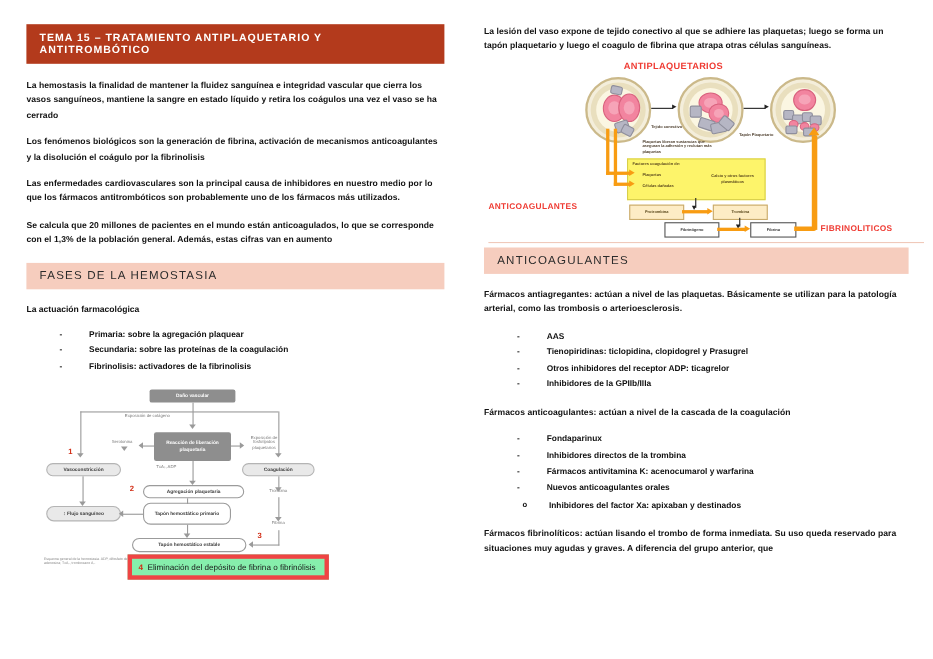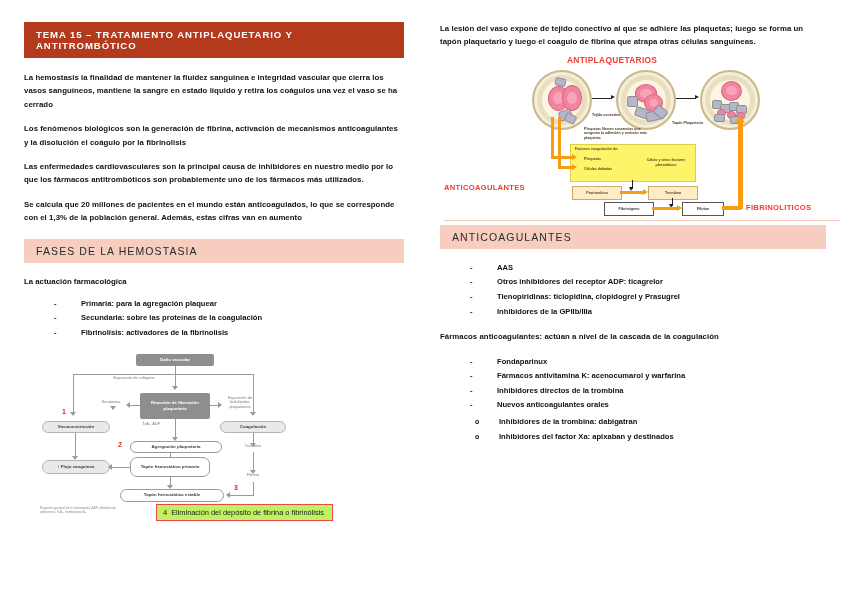--- a/index.html
+++ b/index.html
@@ -183,27 +183,26 @@
   }
   .fcaption {
     position: absolute;
     font-size: 3.2px;
     color: #8a8a8a;
     line-height: 1.45;
     width: 80px;
   }
   .fbanner {
     position: absolute;
-    border: 1px solid #ef4444;
-    background: #bef264;
+    border: 4px solid #ef4444;
+    background: #86efac;
     font-size: 7.4px;
     color: #1a1a1a;
     padding: 3px 8px 3px 6px;
     white-space: nowrap;
-    margin-left: 40px;
   }
   .fbanner .bnum { color: #d22b13; font-weight: bold; margin-right: 4px; }
 
   
   .bio-wrap {
     position: relative;
     width: 396px;
     height: 160px;
     margin: 6px 0 0 4px;
     background: #ffffff;
@@ -345,21 +344,21 @@
     <p class="para">La hemostasis la finalidad de mantener la fluidez sanguínea e integridad vascular que cierra los vasos sanguíneos, mantiene la sangre en estado líquido y retira los coágulos una vez el vaso se ha cerrado</p>
     <p class="para">Los fenómenos biológicos son la generación de fibrina, activación de mecanismos anticoagulantes y la disolución el coágulo por la fibrinolisis</p>
     <p class="para">Las enfermedades cardiovasculares son la principal causa de inhibidores en nuestro medio por lo que los fármacos antitrombóticos son probablemente uno de los fármacos más utilizados.</p>
     <p class="para">Se calcula que 20 millones de pacientes en el mundo están anticoagulados, lo que se corresponde con el 1,3% de la población general. Además, estas cifras van en aumento</p>
 
     <div class="section-bar">FASES DE LA HEMOSTASIA</div>
 
     <div class="lead">La actuación farmacológica</div>
 
     <ul class="dash">
-      <li>Primaria: para la agregación plaquear</li>
+      <li>Primaria: sobre la agregación plaquear</li>
       <li>Secundaria: sobre las proteínas de la coagulación</li>
       <li>Fibrinolisis: activadores de la fibrinolisis</li>
     </ul>
 
     <div class="flow-wrap">
 
       <div class="fnode fgray" style="left:98px; top:2px; width:78px; height:12px;">Daño vascular</div>
 
       <div class="fline fvline" style="left:137px; top:14px; height:22px;"></div>
 
@@ -525,37 +524,38 @@
       <div class="orange" style="left:294px; top:68px; width:5px; height:86px;"></div>
       <div class="bio-arrow-or-up" style="left:291px; top:61px;"></div>
 
       <div class="bio-title" style="left:302px; top:148px; font-size:7.6px;">FIBRINOLITICOS</div>
 
       <hr class="hr-soft" style="position:absolute; left:0; top:159px; width:396px;">
     </div>
 
     <div class="section-bar" style="margin-top:10px;">ANTICOAGULANTES</div>
 
+    <p class="para">Fármacos antiagregantes: actúan a nivel de las plaquetas. Básicamente se utilizan para la patología arterial, como las trombosis o arterioesclerosis.</p>
 
     <ul class="dash">
       <li>AAS</li>
+      <li>Tienopiridinas: ticlopidina, clopidogrel y Prasugrel</li>
       <li>Otros inhibidores del receptor ADP: ticagrelor</li>
-      <li>Tienopiridinas: ticlopidina, clopidogrel y Prasugrel</li>
       <li>Inhibidores de la GPIIb/IIIa</li>
     </ul>
 
     <p class="para">Fármacos anticoagulantes: actúan a nivel de la cascada de la coagulación</p>
 
     <ul class="dash" style="margin-bottom:2px;">
       <li>Fondaparinux</li>
+      <li>Inhibidores directos de la trombina</li>
       <li>Fármacos antivitamina K: acenocumarol y warfarina</li>
-      <li>Inhibidores directos de la trombina</li>
       <li>Nuevos anticoagulantes orales</li>
     </ul>
 
     <ul class="circ">
-      <li>Inhibidores de la trombina: dabigatran</li>
       <li>Inhibidores del factor Xa: apixaban y destinados</li>
     </ul>
 
+    <p class="para" style="margin-top:11px;">Fármacos fibrinolíticos: actúan lisando el trombo de forma inmediata. Su uso queda reservado para situaciones muy agudas y graves. A diferencia del grupo anterior, que</p>
 
   </div>
 </div>
 
 </body></html>

